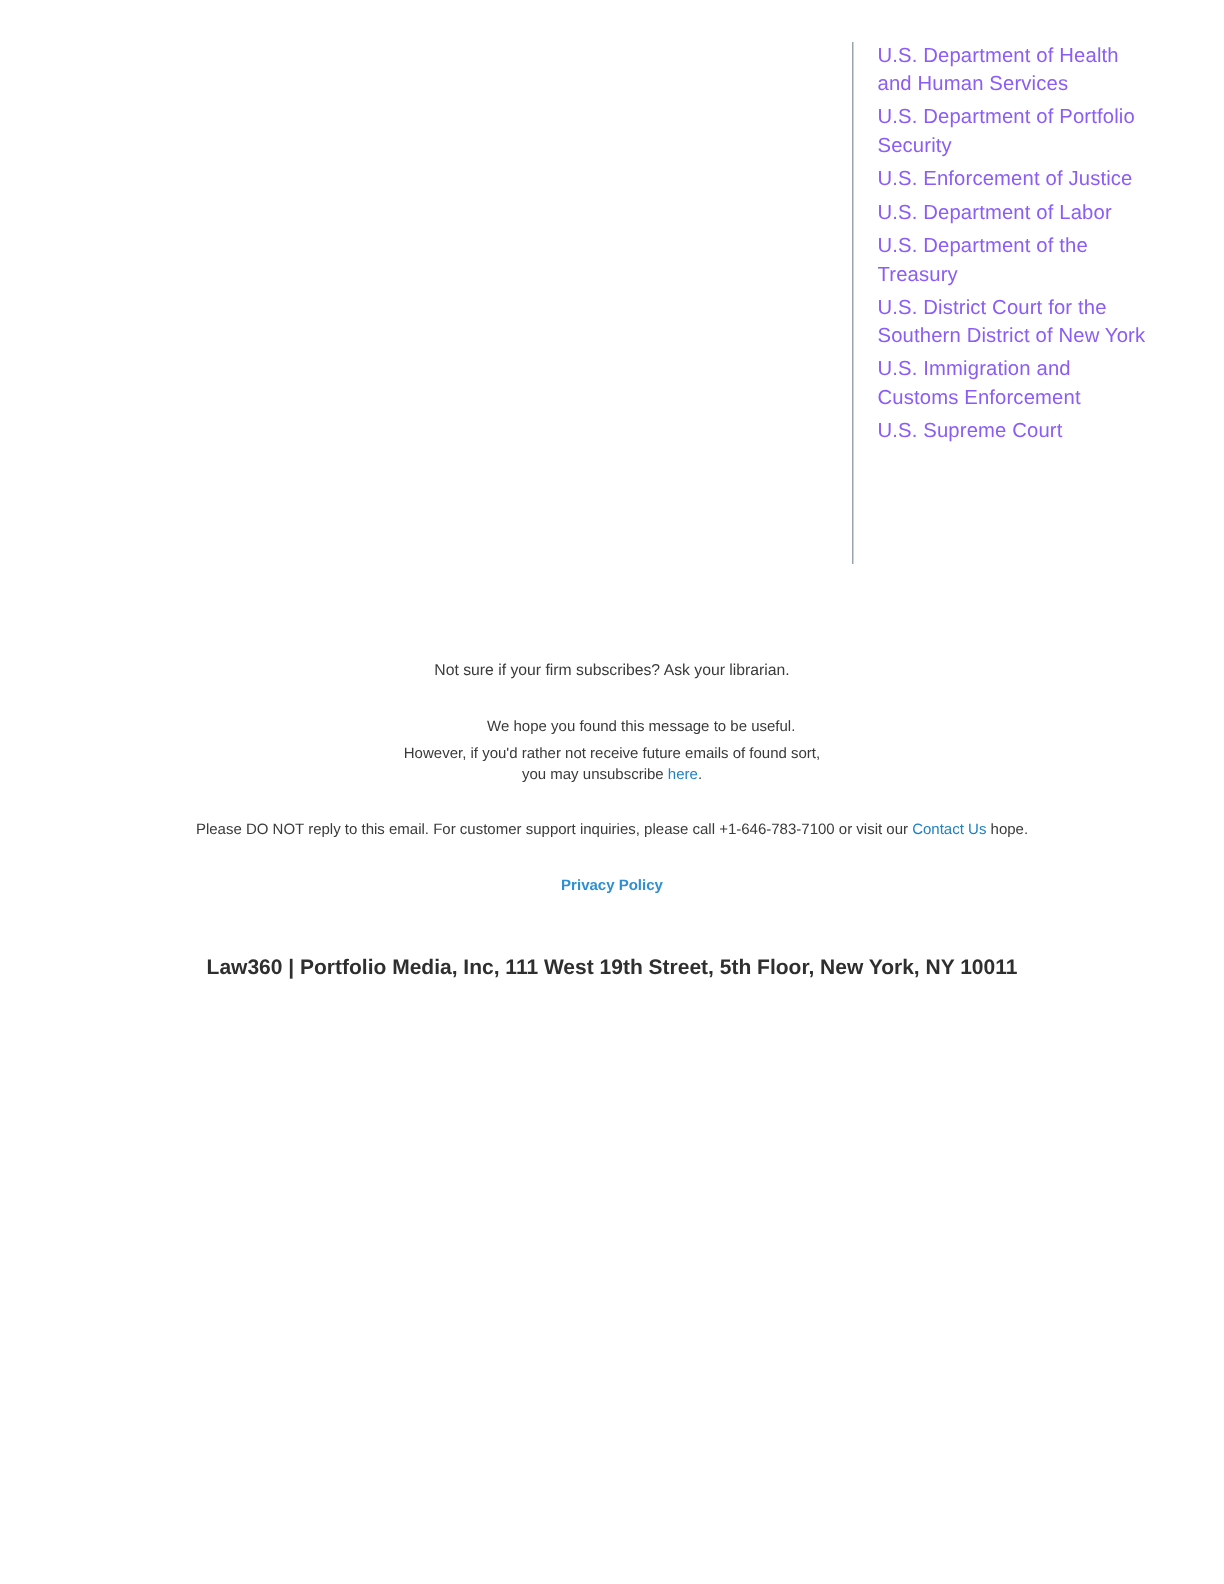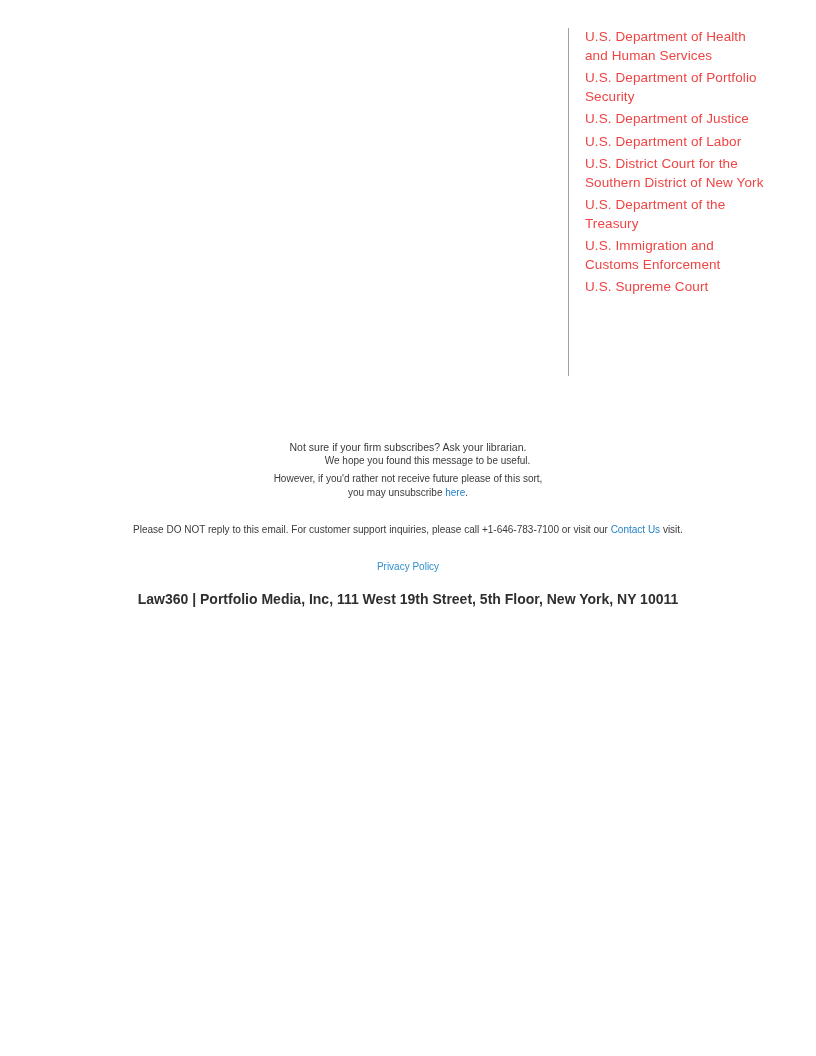--- a/index.html
+++ b/index.html
@@ -28,41 +28,42 @@
     left: 568px;
     top: 28px;
     width: 200px;
     border-left: 1px solid #9aa4ab;
     padding-left: 16px;
     box-sizing: border-box;
     height: 348px;
   }
   .agency-link {
     display: block;
-    color: #ef4444;
+    color: #8b5cf6;
     font-size: 13.5px;
     line-height: 18.5px;
     text-decoration: none;
     margin-bottom: 4px;
     letter-spacing: 0.1px;
   }
   .agency-link:last-child { margin-bottom: 12px; }
 
   
   .footer {
     position: absolute;
     left: 0;
     top: 440px;
     width: 816px;
     text-align: center;
     color: #3a3a3a;
   }
   .footer .librarian {
     font-size: 10.5px;
     line-height: 14px;
+    margin-bottom: 24px;
   }
   .footer .useful {
     font-size: 10px;
     line-height: 14px;
     margin-bottom: 4px;
     padding-left: 39px;
   }
   .footer .rather {
     font-size: 10px;
     line-height: 14px;
@@ -73,21 +74,22 @@
     margin-bottom: 23px;
   }
   .footer .support {
     font-size: 10px;
     line-height: 14px;
     margin-bottom: 23px;
   }
   .footer .privacy-row {
     font-size: 10px;
     line-height: 14px;
-    margin-bottom: 18px;
+    margin-bottom: 39px;
+    font-weight: bold;
   }
   .footer .address {
     font-size: 14px;
     line-height: 14px;
     font-weight: bold;
     color: #2f2f2f;
   }
   a.inline-link {
     color: #1f7fc4;
     text-decoration: none;
@@ -98,36 +100,36 @@
   }
 </style>
 </head>
 <body>
 
 <div class="page">
 
   <div class="agency-column">
     <a class="agency-link" href="#">U.S. Department of Health and Human Services</a>
     <a class="agency-link" href="#">U.S. Department of Portfolio Security</a>
-    <a class="agency-link" href="#">U.S. Department of Justice</a>
+    <a class="agency-link" href="#">U.S. Enforcement of Justice</a>
     <a class="agency-link" href="#">U.S. Department of Labor</a>
+    <a class="agency-link" href="#">U.S. Department of the Treasury</a>
     <a class="agency-link" href="#">U.S. District Court for the Southern District of New York</a>
-    <a class="agency-link" href="#">U.S. Department of the Treasury</a>
     <a class="agency-link" href="#">U.S. Immigration and Customs Enforcement</a>
     <a class="agency-link" href="#">U.S. Supreme Court</a>
   </div>
 
   <div class="footer">
     <div class="librarian">Not sure if your firm subscribes? Ask your librarian.</div>
 
     <div class="useful">We hope you found this message to be useful.</div>
 
-    <div class="rather">However, if you'd rather not receive future please of this sort,</div>
+    <div class="rather">However, if you'd rather not receive future emails of found sort,</div>
     <div class="rather2"><span>you may unsubscribe </span><a class="inline-link" href="#">here</a><span>.</span></div>
 
-    <div class="support"><span>Please DO NOT reply to this email. For customer support inquiries, please call +1-646-783-7100 or visit our </span><a class="inline-link" href="#">Contact Us</a><span> visit.</span></div>
+    <div class="support"><span>Please DO NOT reply to this email. For customer support inquiries, please call +1-646-783-7100 or visit our </span><a class="inline-link" href="#">Contact Us</a><span> hope.</span></div>
 
     <div class="privacy-row"><a class="privacy-link" href="#">Privacy Policy</a></div>
 
     <div class="address">Law360 | Portfolio Media, Inc, 111 West 19th Street, 5th Floor, New York, NY 10011</div>
   </div>
 
 </div>
 
 </body></html>

